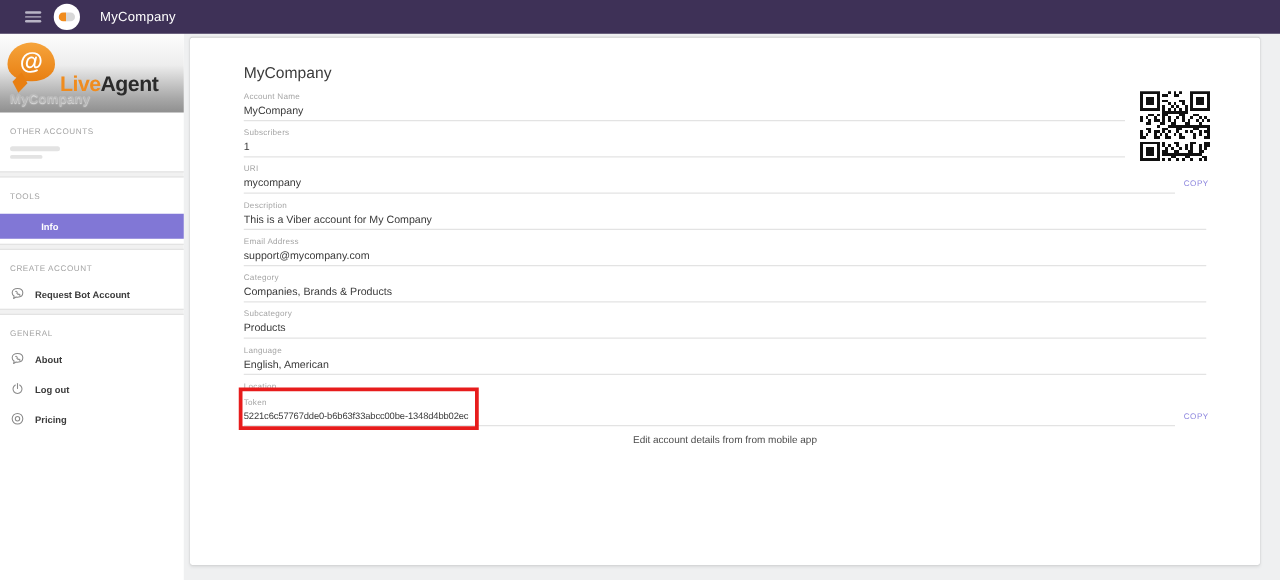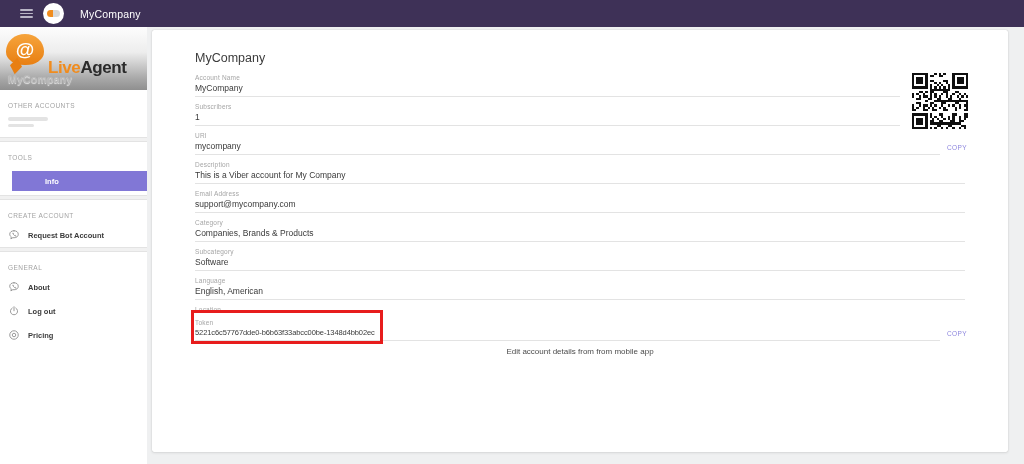--- a/index.html
+++ b/index.html
@@ -44,21 +44,21 @@
   .skeleton { margin:4px 8px 10px 8px; cursor:pointer; width:46px; }
   .skeleton i { display:block; background:#e3e3e3; border-radius:2px; filter:blur(.6px); }
   .skeleton i:first-child { width:40px; height:4px; margin-bottom:3px; }
   .skeleton i:last-child { width:26px; height:3px; }
   .divider { height:5px; background:#f1f1f1; border-top:1px solid #e3e3e3; border-bottom:1px solid #e3e3e3; }
 
   .side-item { display:flex; align-items:center; padding:6px 8px; font-size:7.5px; font-weight:bold;
     color:#3b3b3b; cursor:pointer; }
   .side-item .icon { width:12px; height:12px; margin-right:8px; color:#8a8a8a; flex:0 0 auto; }
   .side-item .icon svg { width:100%; height:100%; }
-  .side-item.active { background:var(--active_item_bg,#8177D6); color:#fff; padding:5.5px 8px 5.5px 33px; margin-top:6px;margin-left:12px; }
+  .side-item.active { background:var(--active_item_bg,#8177D6); color:#fff; padding:5.5px 8px 5.5px 33px; margin-top:6px; }
   .tools-gap { height:4px; }
 
   
   .card { position:absolute; left:152px; top:30px; width:856px; height:422px; background:#fff;
     border-radius:2px; box-shadow:0 0 1px rgba(0,0,0,.25), 0 1px 3px rgba(0,0,0,.09); }
   .card-inner { padding:21px 0 0 43px; }
   .card-title { font-size:12.5px; font-weight:400; color:#3c3c3c; margin-bottom:9px; }
 
   .fields { width:770px; position:relative; }
   .field { position:relative; margin-bottom:6px; }
@@ -190,21 +190,21 @@
         <div class="f-value">support@mycompany.com</div>
       </div>
 
       <div class="field">
         <div class="f-label">Category</div>
         <div class="f-value">Companies, Brands &amp; Products</div>
       </div>
 
       <div class="field">
         <div class="f-label">Subcategory</div>
-        <div class="f-value">Software</div>
+        <div class="f-value">Products</div>
       </div>
 
       <div class="field">
         <div class="f-label">Language</div>
         <div class="f-value">English, American</div>
       </div>
 
       <div class="field">
         <div class="f-label">Location</div>
       </div>

